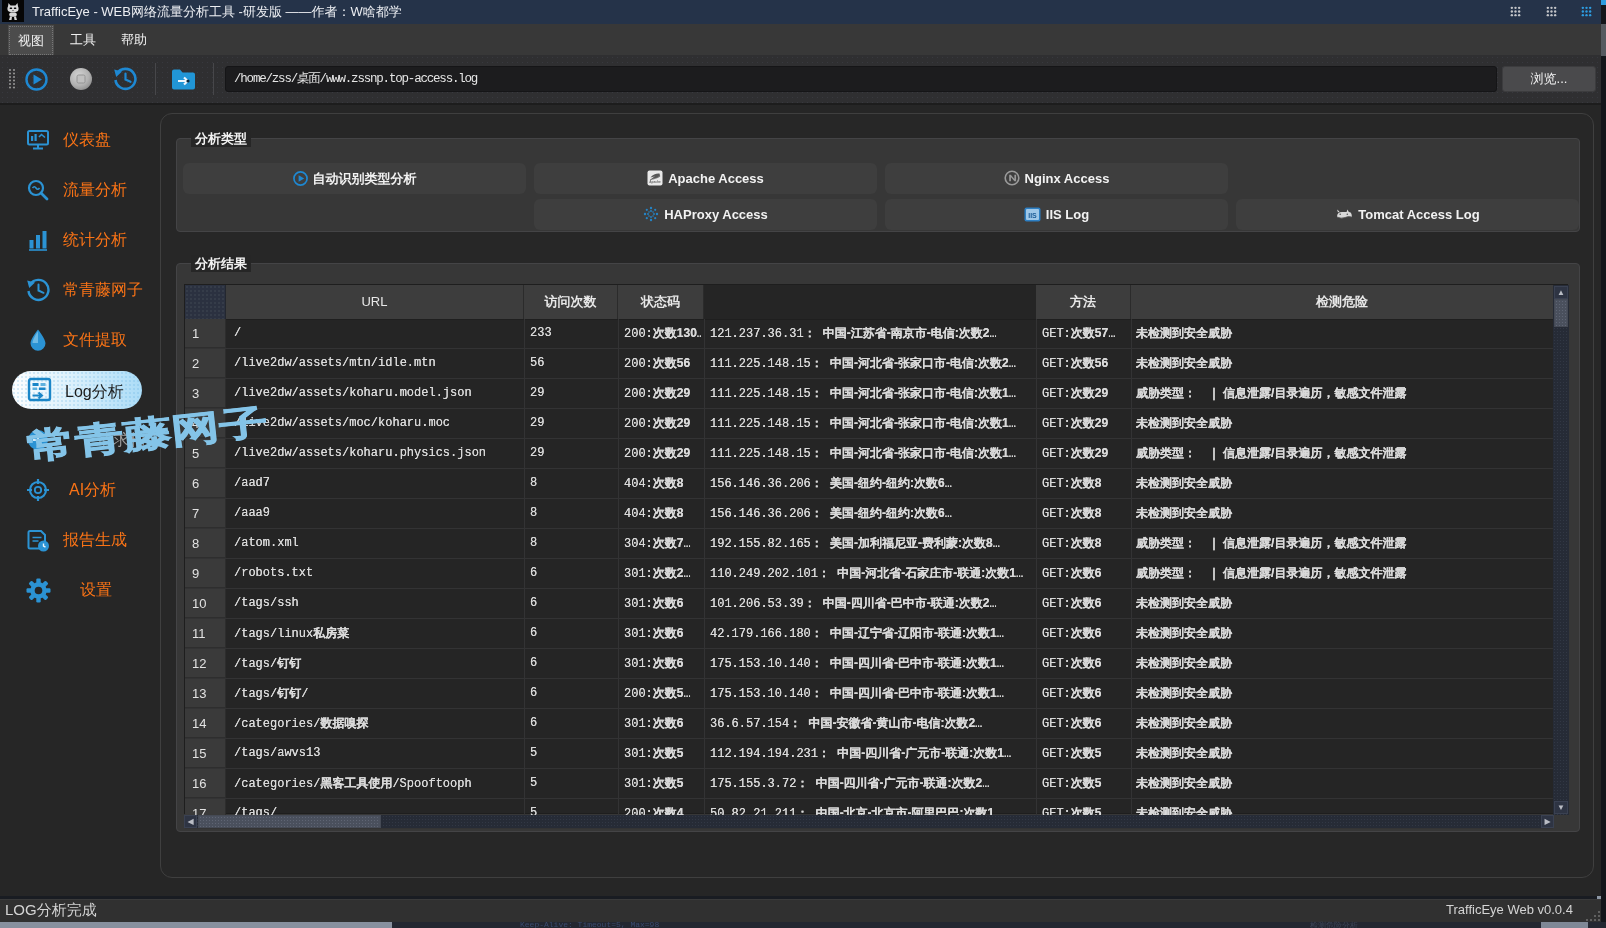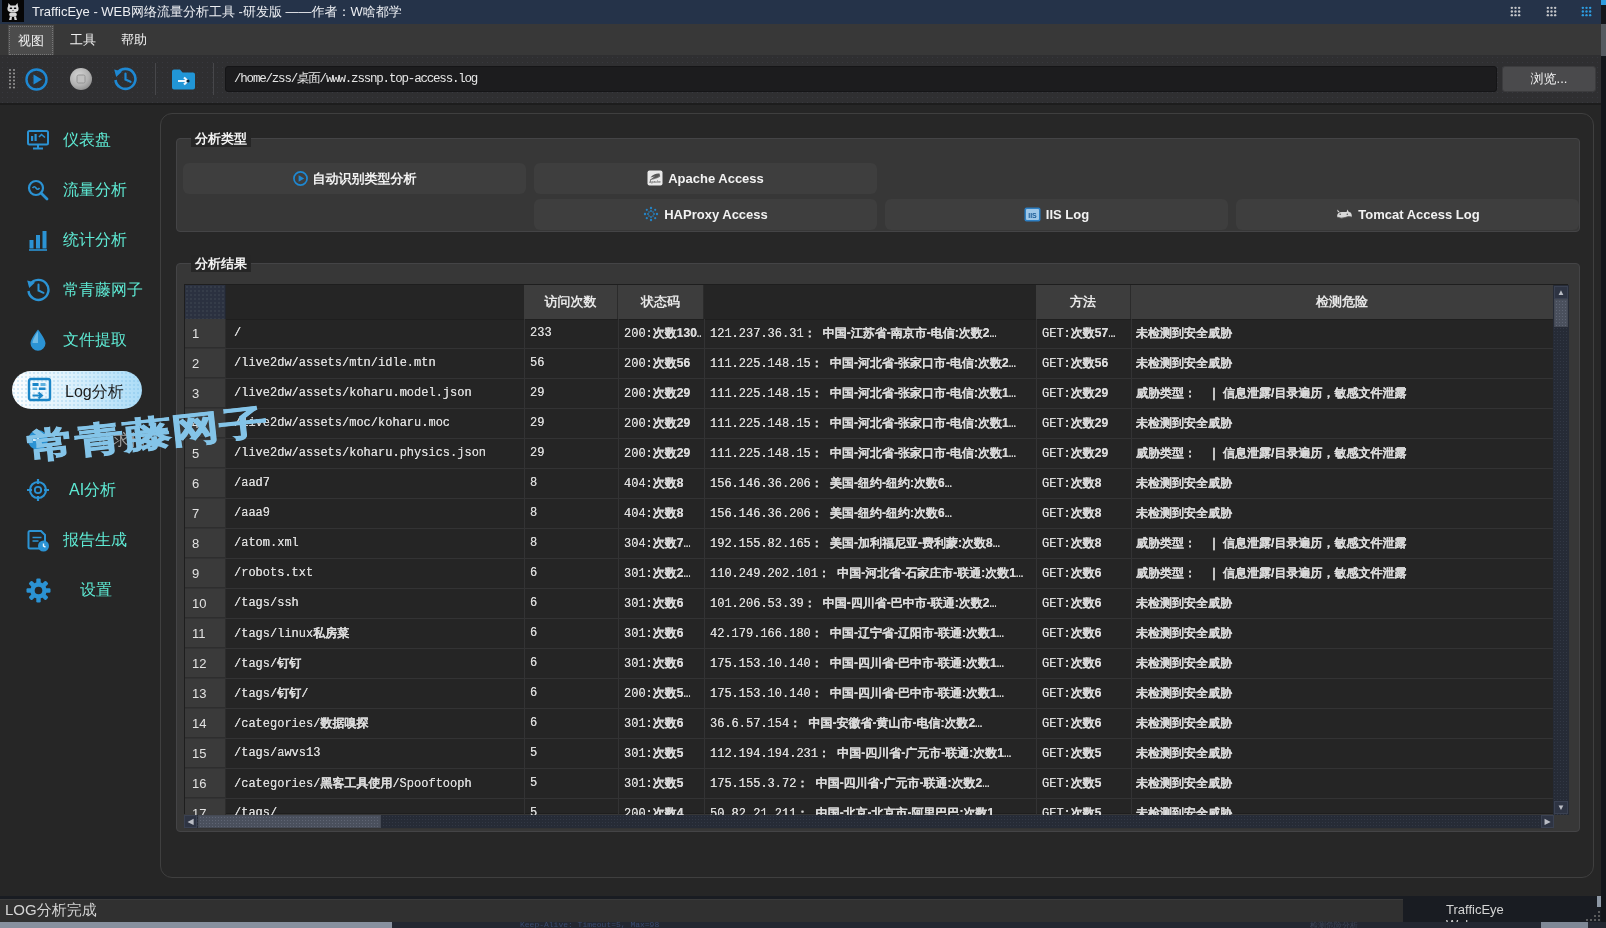--- a/index.html
+++ b/index.html
@@ -23,21 +23,21 @@
   #toolbar { left:0; top:55px; width:1601px; height:49px; background:#2f2f31;
     background-image: radial-gradient(rgba(90,98,120,0.20) 0.8px, transparent 0.9px);
     background-size:5px 5px; }
   #toolbar-line { left:0; top:103px; width:1601px; height:2px; background:#1d1d1d; }
   .tsep { top:63px; width:1px; height:32px; background:#47474a; }
   #pathinput { left:225px; top:66px; width:1272px; height:26px; background:#1c1c1e; border:1px solid #151517; border-radius:3px; color:#e6e6e6; font-size:12.5px; letter-spacing:-1.2px; line-height:24px; padding-left:8px; }
   #browsebtn { left:1502px; top:66px; width:94px; height:26px; background:#4a4a4c; border:1px solid #3c3c3e; border-radius:3px; color:#f0f0f0; font-size:13px; text-align:center; line-height:24px; }
 
   
   #content { left:0; top:105px; width:1601px; height:791px; background:#262626; }
-  .sidelabel { top:2px; font-size:16px; color:#5eead4; }
+  .sidelabel { top:2px; font-size:16px; color:#f97316; }
   #logpill { left:12px; top:266px; width:130px; height:38px; border-radius:19px;
      background-image:radial-gradient(rgba(90,170,220,0.22) 0.8px, transparent 0.9px), linear-gradient(90deg,#fdfeff 0%, #ddf1fc 45%, #abdcf7 100%);
      background-size:4px 4px, 100% 100%; }
 
   #watermark { left:29px; top:324px; height:35px; line-height:35px; font-size:35px; font-weight:bold; color:#84c4e8; -webkit-text-stroke:0.8px #84c4e8; letter-spacing:0px; transform:rotate(-6.2deg) scaleX(1.38); transform-origin:0 100%; white-space:nowrap; }
 
   
   #panel { left:160px; top:8px; width:1434px; height:765px; border:1px solid #3f3f3f; border-radius:12px; background:#272727; }
   .groupbox { left:15px; width:1404px; background:#373737; border:1px solid #444446; border-radius:4px; }
   .gblabel { position:absolute; left:14px; top:-9px; background:#262626; padding:0 4px; font-size:13px; font-weight:bold; color:#f2f2f2; line-height:17px; }
@@ -57,21 +57,21 @@
   
   .sbtrack { position:absolute; background:#262b36;
     background-image: radial-gradient(#323845 0.7px, transparent 0.8px); background-size:3px 3px; }
   .sbbtn { position:absolute; width:14px; height:13px; background:#2e3443; border:1px solid #3a4152; color:#b9bcc4; font-size:8px; text-align:center; line-height:12px; }
   .sbthumb { position:absolute; background:#4a505d;
     background-image: radial-gradient(#5f6574 0.7px, transparent 0.8px); background-size:3px 3px; border:1px solid #454a55; }
 
   #exportbtn { position:absolute; left:21px; top:719px; width:1387px; height:36px; background:#464646; border-radius:6px; color:#f0f0f0; font-size:13px; font-weight:bold; text-align:center; line-height:36px; }
 
   
-  #statusbar { left:0; top:899px; width:1403px; height:23px; background:#303030; border-top:1px solid #3a3a3a; color:#d4d4d4; font-size:13px; }
+  #statusbar { left:0; top:899px; width:1601px; height:23px; background:#303030; border-top:1px solid #3a3a3a; color:#d4d4d4; font-size:13px; }
 
   
   #bstrip { left:0; top:922px; width:1606px; height:6px; background:#232731; }
   #bstrip-light { left:0; top:0; width:392px; height:6px; background:#87909e; }
 
   
   #redge-light { left:1597px; top:56px; width:4px; height:851px; background:#8d97a4; }
   #redge-dark { left:1601px; top:0; width:5px; height:928px; background:#14161b; }
 </style>
 </head>
@@ -287,20 +287,24 @@
       <div class="typebtn" style="left:6px;top:24px;width:343px;"><svg width="15" height="15" viewBox="0 0 16 16">
             <circle cx="8" cy="8" r="7" fill="none" stroke="#1e88d2" stroke-width="1.8"></circle>
             <path d="M6 4.5 L12 8 L6 11.5 Z" fill="#1e88d2"></path>
           </svg>自动识别类型分析</div>
       <div class="typebtn" style="left:357px;top:24px;width:343px;"><svg width="16" height="16" viewBox="0 0 16 16">
             <rect x="0.5" y="0.5" width="15" height="15" rx="2" fill="#e9e9e9"></rect>
             <path d="M12.5 3.5 C10 3 5.5 4.5 3.5 7.5 C6 6.5 8 6.5 8 6.5 C8 6.5 5 7.5 4 9.5 C7 8.5 12 7.5 13 5.5 Z" fill="#585858"></path>
             <path d="M3 9.8 C6 9 11 8 13.2 6.2" stroke="#585858" stroke-width="0.7" fill="none"></path>
             <text x="8" y="13.2" font-size="3.2" fill="#6a6a6a" text-anchor="middle" font-family="Liberation Sans">Apache</text>
           </svg>Apache Access</div>
+      <div class="typebtn" style="left:708px;top:24px;width:343px;"><svg width="16" height="16" viewBox="0 0 16 16">
+            <circle cx="8" cy="8" r="6.8" fill="none" stroke="#9a9a9a" stroke-width="1.6"></circle>
+            <path d="M5.2 11.3 V4.7 h1.6 l3.6 4.4 V4.7 h1.7 v6.6 H10.4 L6.9 7.1 v4.2 Z" fill="#9a9a9a"></path>
+          </svg>Nginx Access</div>
       <div class="typebtn" style="left:357px;top:60px;width:343px;"><svg width="16" height="16" viewBox="0 0 16 16">
             <g fill="#2585c6">
               <circle cx="8" cy="2" r="1.2"></circle>
               <circle cx="8" cy="14" r="1.2"></circle>
               <circle cx="2" cy="8" r="1.2"></circle>
               <circle cx="14" cy="8" r="1.2"></circle>
               <circle cx="3.8" cy="3.8" r="1.1"></circle>
               <circle cx="12.2" cy="3.8" r="1.1"></circle>
               <circle cx="3.8" cy="12.2" r="1.1"></circle>
               <circle cx="12.2" cy="12.2" r="1.1"></circle>
@@ -325,20 +329,21 @@
             <path d="M2 9 q4 2 8 0.5 q4 -1.5 7 -0.5" stroke="#555" stroke-width="0.8" fill="none"></path>
             <circle cx="5.2" cy="6.3" r="0.8" fill="#555"></circle>
             <circle cx="12.3" cy="6.3" r="0.8" fill="#555"></circle>
           </svg>Tomcat Access Log</div>
     </div>
 
     <div class="abs groupbox" style="top:149px; height:569px;">
       <span class="gblabel">分析结果</span>
       <div id="tablewrap">
         <div class="abs" style="left:0;top:0;width:41px;height:34px;background:#2b3140;background-image:radial-gradient(#353c49 0.8px, transparent 0.9px);background-size:4px 4px;border-right:1px solid #23272f;"></div>
+        <div class="th" style="left:41px;width:298px;font-weight:normal;">URL</div>
         <div class="th" style="left:339px;width:94px;">访问次数</div>
         <div class="th" style="left:433px;width:86px;">状态码</div>
         <div class="th" style="left:851px;width:95px;">方法</div>
         <div class="th" style="left:946px;width:422px;border-right:none;">检测危险</div>
         <div class="abs" style="left:0;top:34px;width:1368px;height:1px;background:#1f1f1f;"></div>
         <div class="gl" style="left:339px;top:34px;height:496px;"></div>
         <div class="gl" style="left:433px;top:34px;height:496px;"></div>
         <div class="gl" style="left:519px;top:34px;height:496px;"></div>
         <div class="gl" style="left:851px;top:34px;height:496px;"></div>
         <div class="gl" style="left:946px;top:34px;height:496px;"></div>

